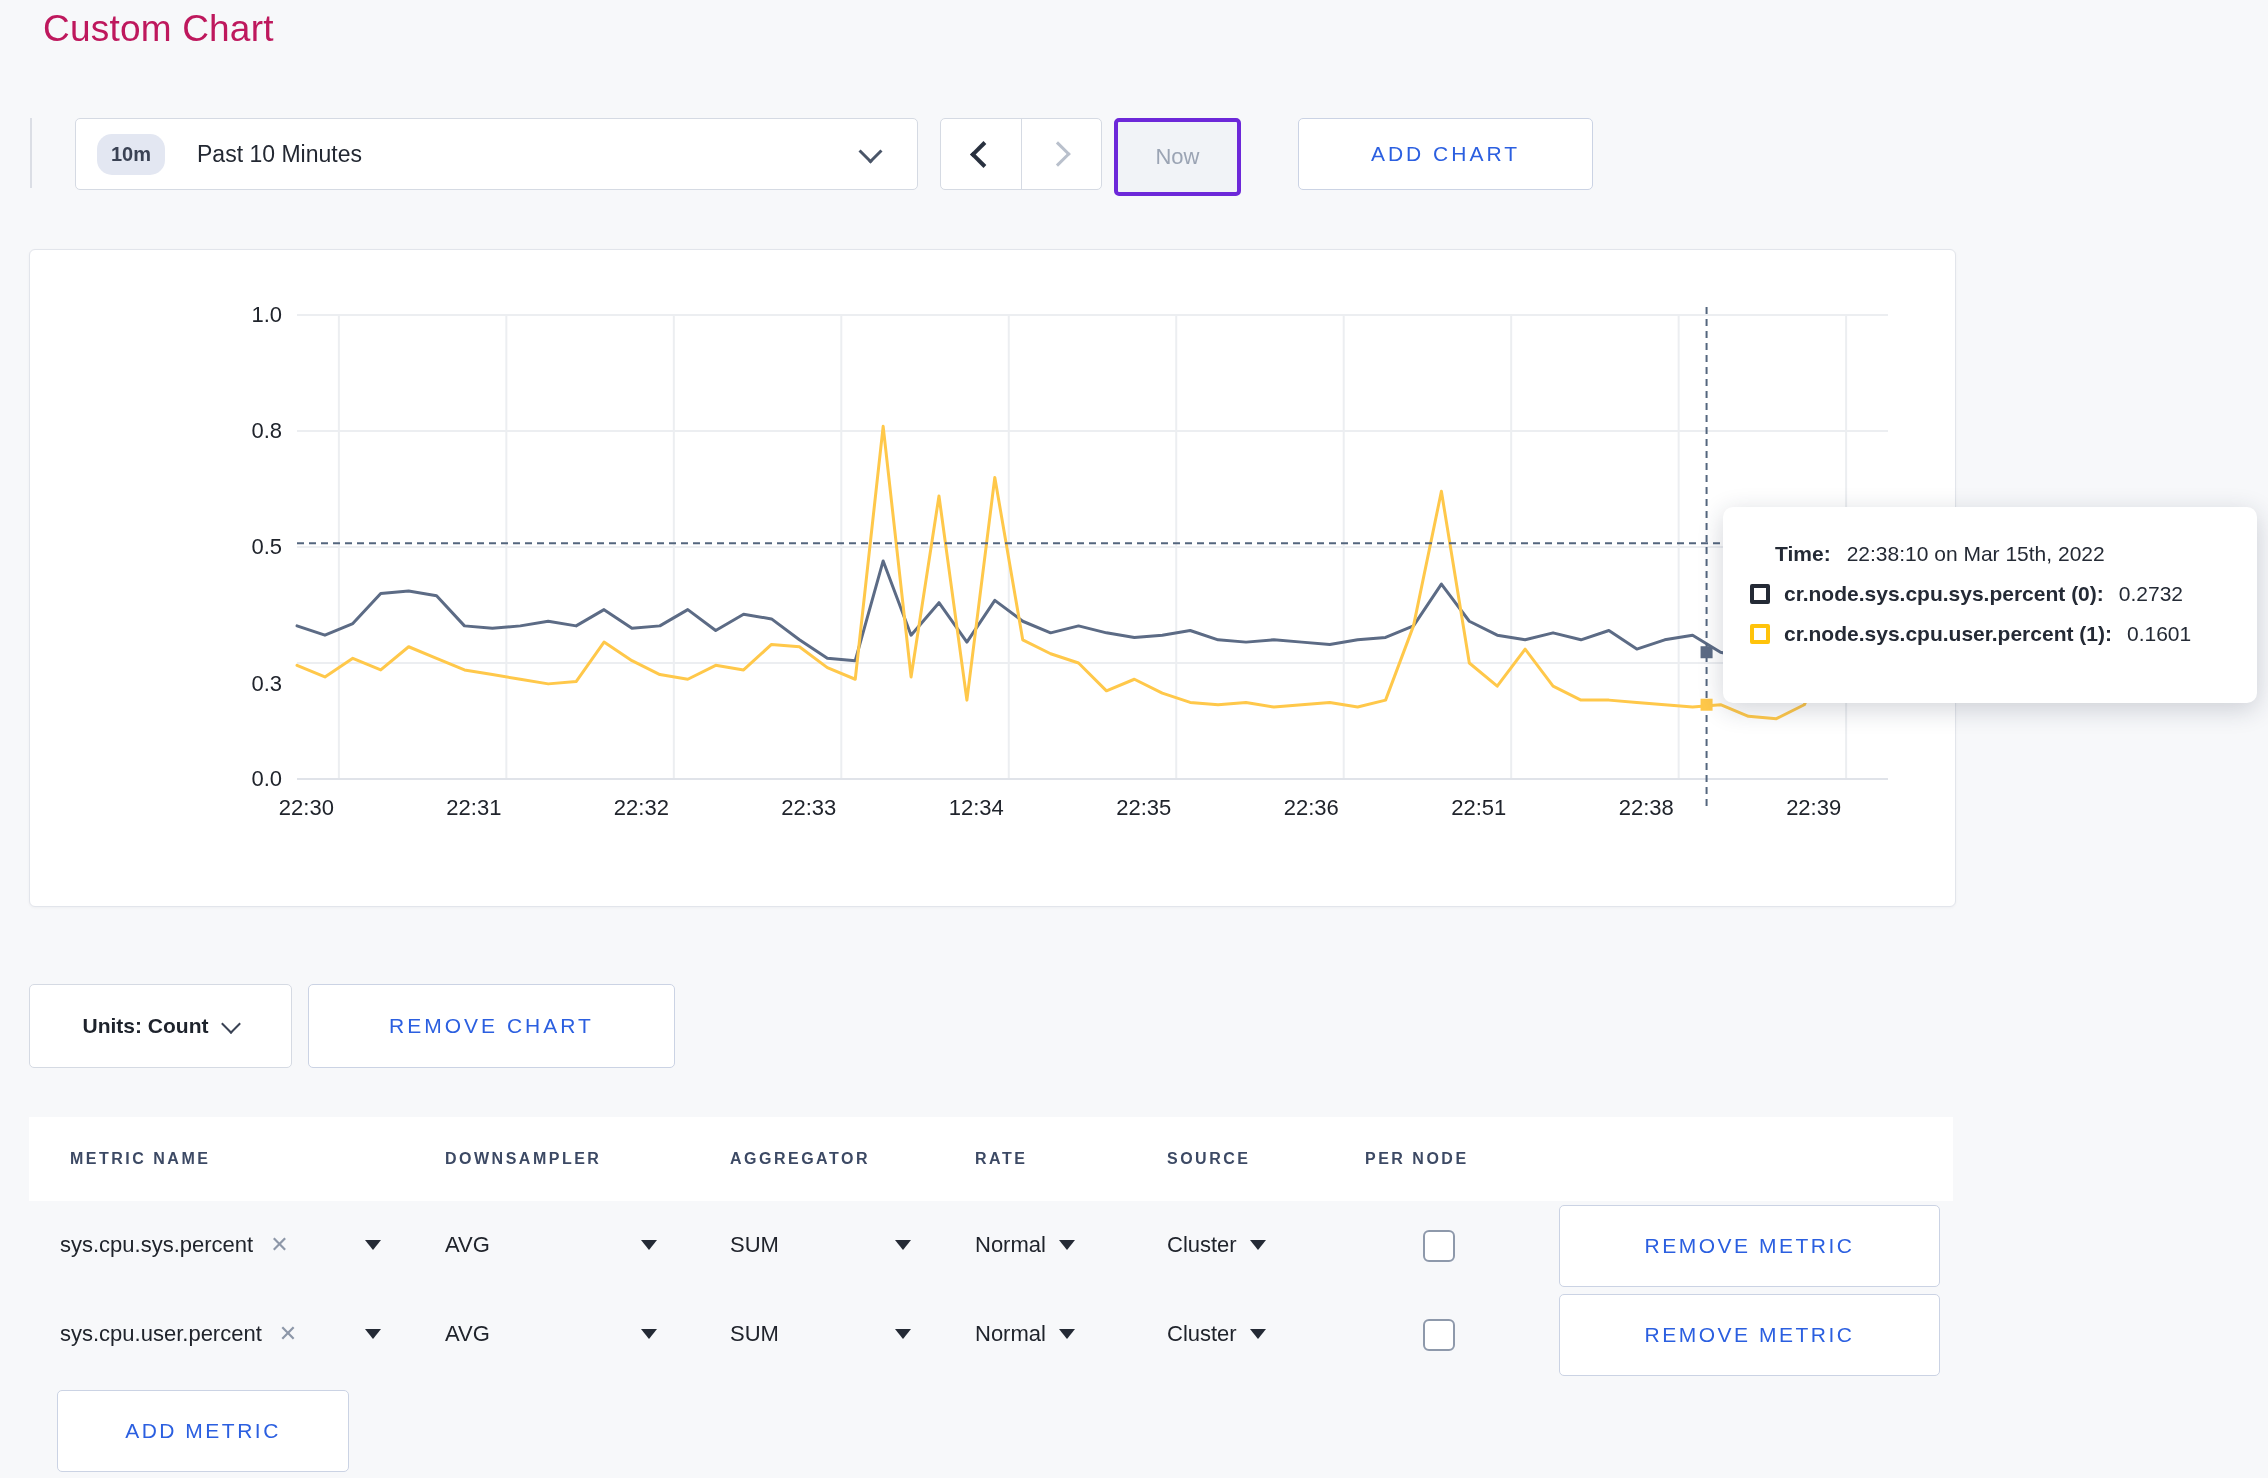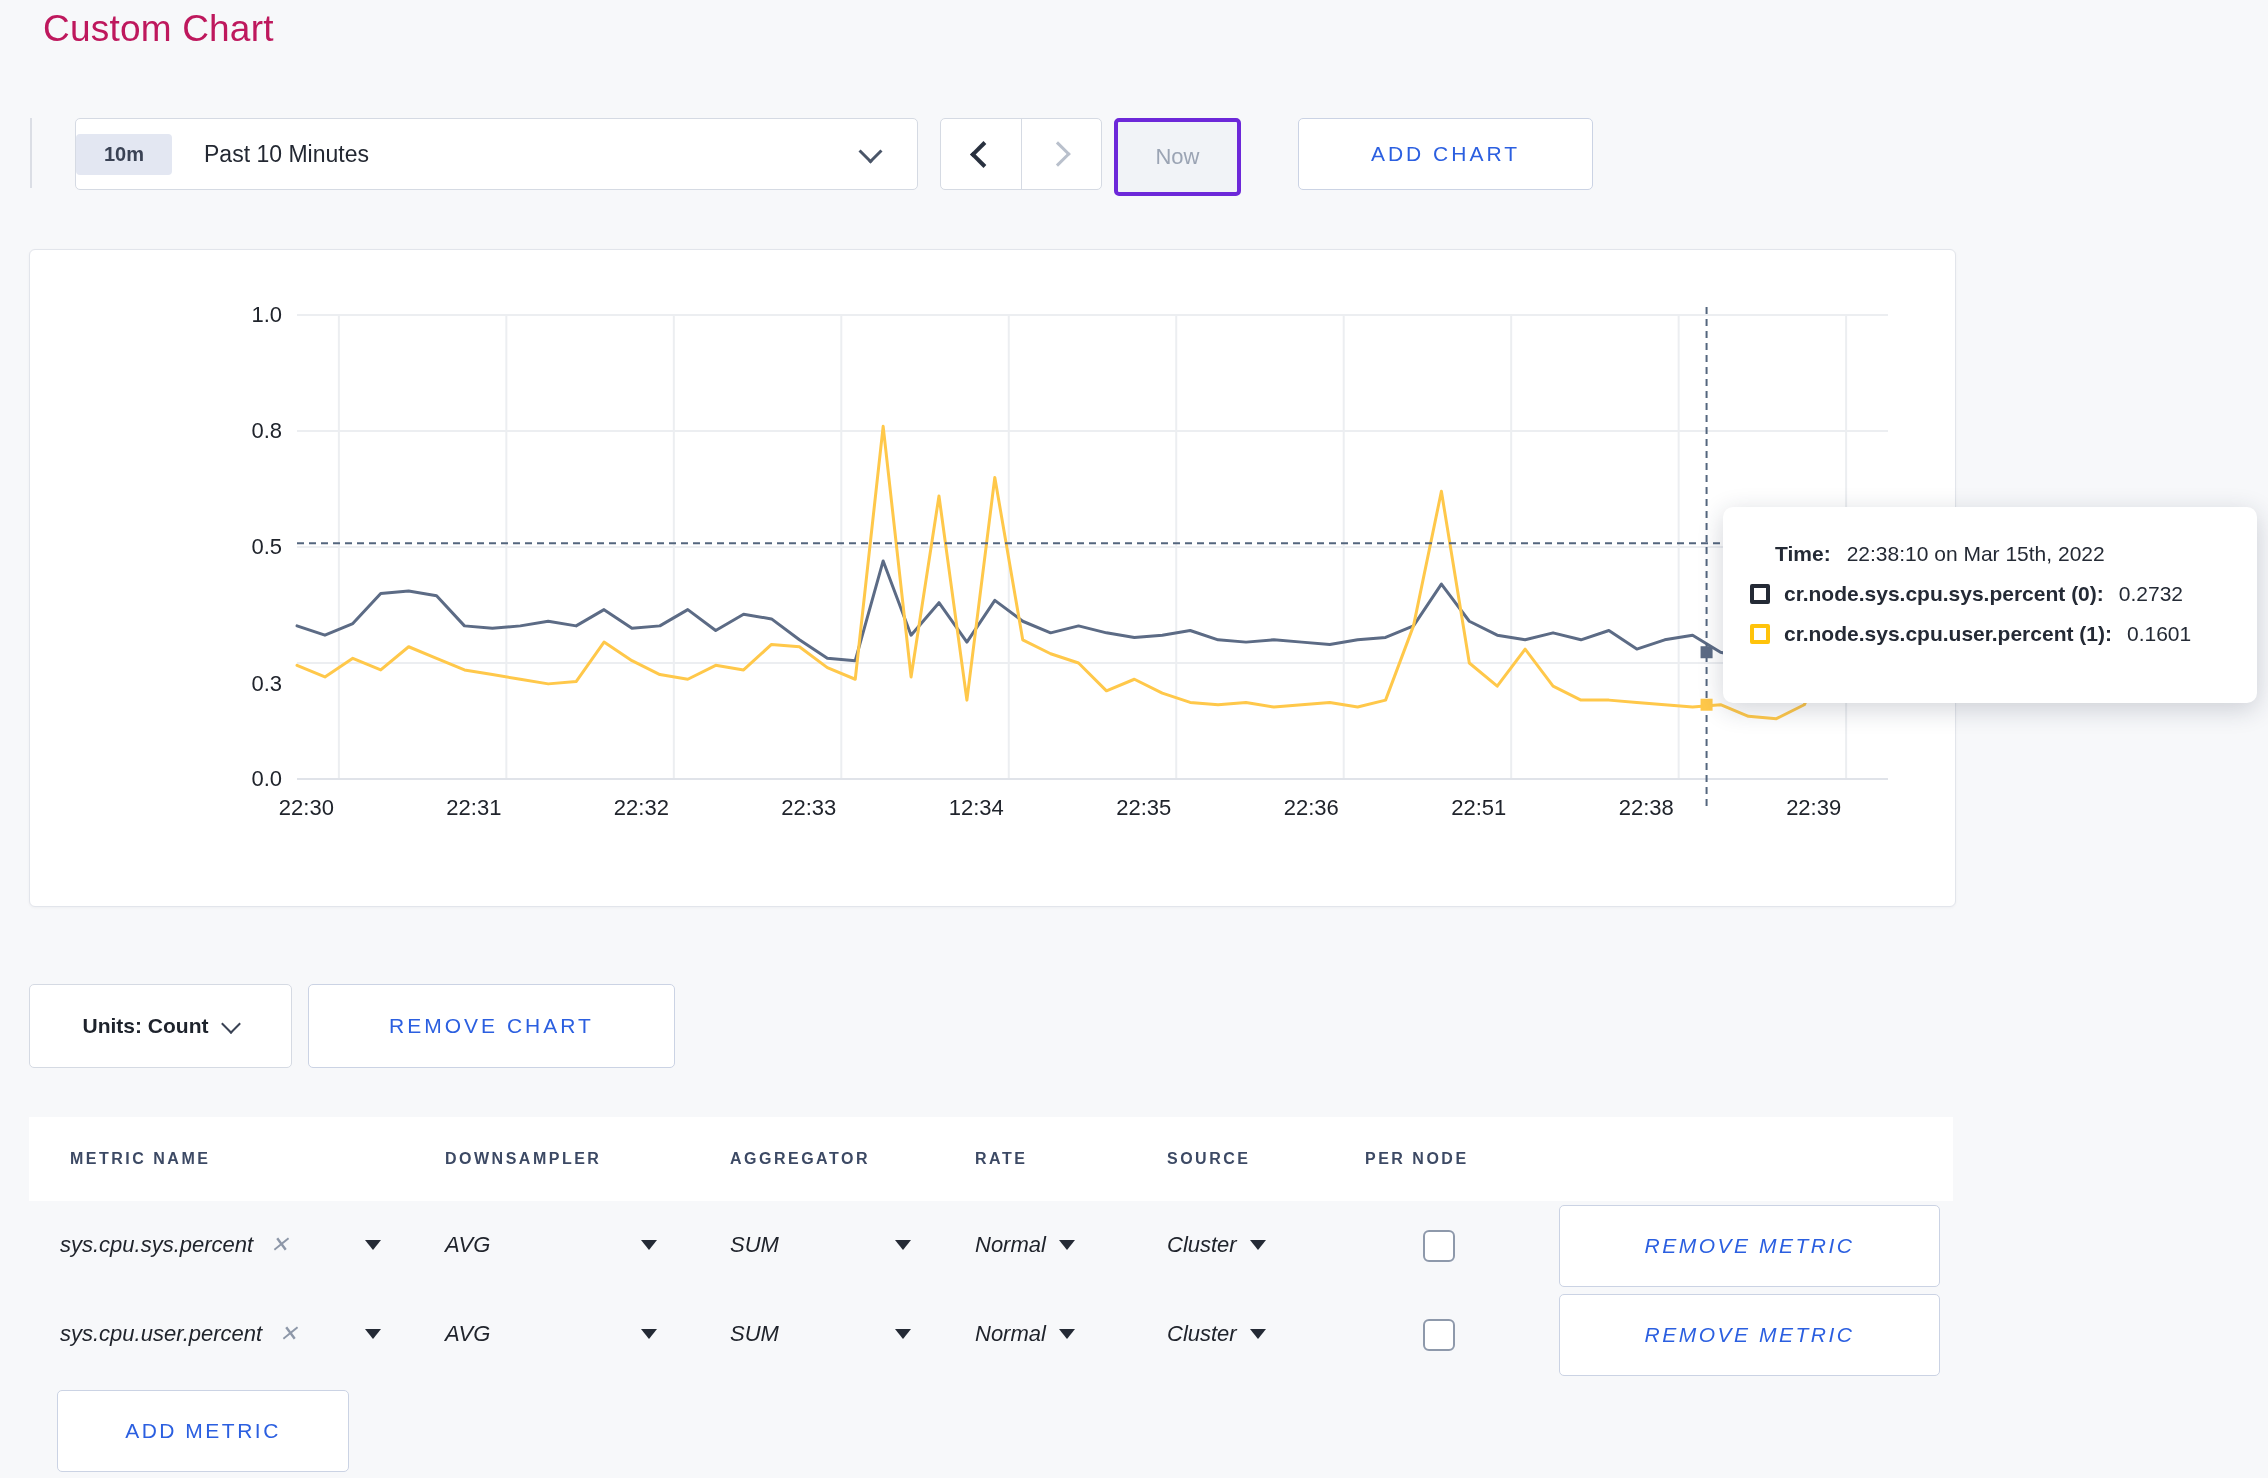--- a/index.html
+++ b/index.html
@@ -8,21 +8,21 @@
 
   .abs{position:absolute;}
 
   
   .page-title{left:43px;top:8px;font-size:37px;font-weight:400;color:#be185d;letter-spacing:.2px;}
 
   
   .toolbar-divider{left:30px;top:118px;width:2px;height:70px;background:#DBDEE5;}
   .range-select{left:75px;top:118px;width:841px;height:70px;background:#fff;border:1px solid #D5DAE3;
                 border-radius:5px;display:flex;align-items:center;cursor:pointer;}
-  .range-badge{background:#E3E7F2;border-radius:4px;padding:9px 28px;
+  .range-badge{margin-left:21px;background:#E3E7F2;border-radius:15px;padding:9px 14px;
                font-size:20px;font-weight:700;color:#3A4254;}
   .range-label{margin-left:32px;font-size:23px;font-weight:500;color:#232832;}
   .chev-down{width:14px;height:14px;border-right:3px solid #4A5568;border-bottom:3px solid #4A5568;
              transform:rotate(45deg);margin-left:auto;margin-right:38px;margin-top:-6px;}
   .nav-group{left:940px;top:118px;width:160px;height:70px;background:#fff;border:1px solid #D5DAE3;
              border-radius:5px;display:flex;}
   .nav-cell{width:50%;display:flex;align-items:center;justify-content:center;cursor:pointer;}
   .nav-cell:first-child{border-right:1px solid #D5DAE3;}
   .chev-left{width:15px;height:15px;border-left:4px solid #29313F;border-bottom:4px solid #29313F;
              transform:rotate(45deg);margin-left:6px;}
@@ -61,21 +61,21 @@
   .units-chev{width:12px;height:12px;border-right:2.5px solid #3A4254;border-bottom:2.5px solid #3A4254;
               transform:rotate(45deg);margin-top:-5px;}
   .remove-chart-btn{left:308px;top:984px;width:365px;height:82px;}
 
   
   .table-header{left:29px;top:1117px;width:1924px;height:84px;background:#fff;}
   .th-label{position:absolute;top:0;line-height:84px;font-size:16px;font-weight:700;letter-spacing:2.5px;
             color:#3C4964;}
   .th-0{left:41px;} .th-1{left:416px;} .th-2{left:701px;} .th-3{left:946px;} .th-4{left:1138px;} .th-5{left:1336px;}
 
-  .metric-row{left:29px;width:1924px;height:88px;font-style:italic;}
+  .metric-row{left:29px;width:1924px;height:88px;}
   .row-0{top:1201px;} .row-1{top:1290px;}
   .cell{position:absolute;top:0;height:88px;display:flex;align-items:center;gap:13px;
         font-size:22px;color:#20242C;cursor:pointer;}
   .cell-name{left:31px;} .cell-ds{left:416px;} .cell-agg{left:701px;} .cell-rate{left:946px;} .cell-src{left:1138px;}
   .close-x{font-size:22px;color:#8D97A8;margin-left:4px;}
   .caret{width:0;height:0;border-left:8px solid transparent;border-right:8px solid transparent;
          border-top:10px solid #242A35;}
   .caret-fixed{position:absolute;top:39px;}
   .caret-name{left:336px;} .caret-ds{left:612px;} .caret-agg{left:866px;}
   .checkbox{position:absolute;left:1394px;top:29px;width:28px;height:28px;background:#fff;

